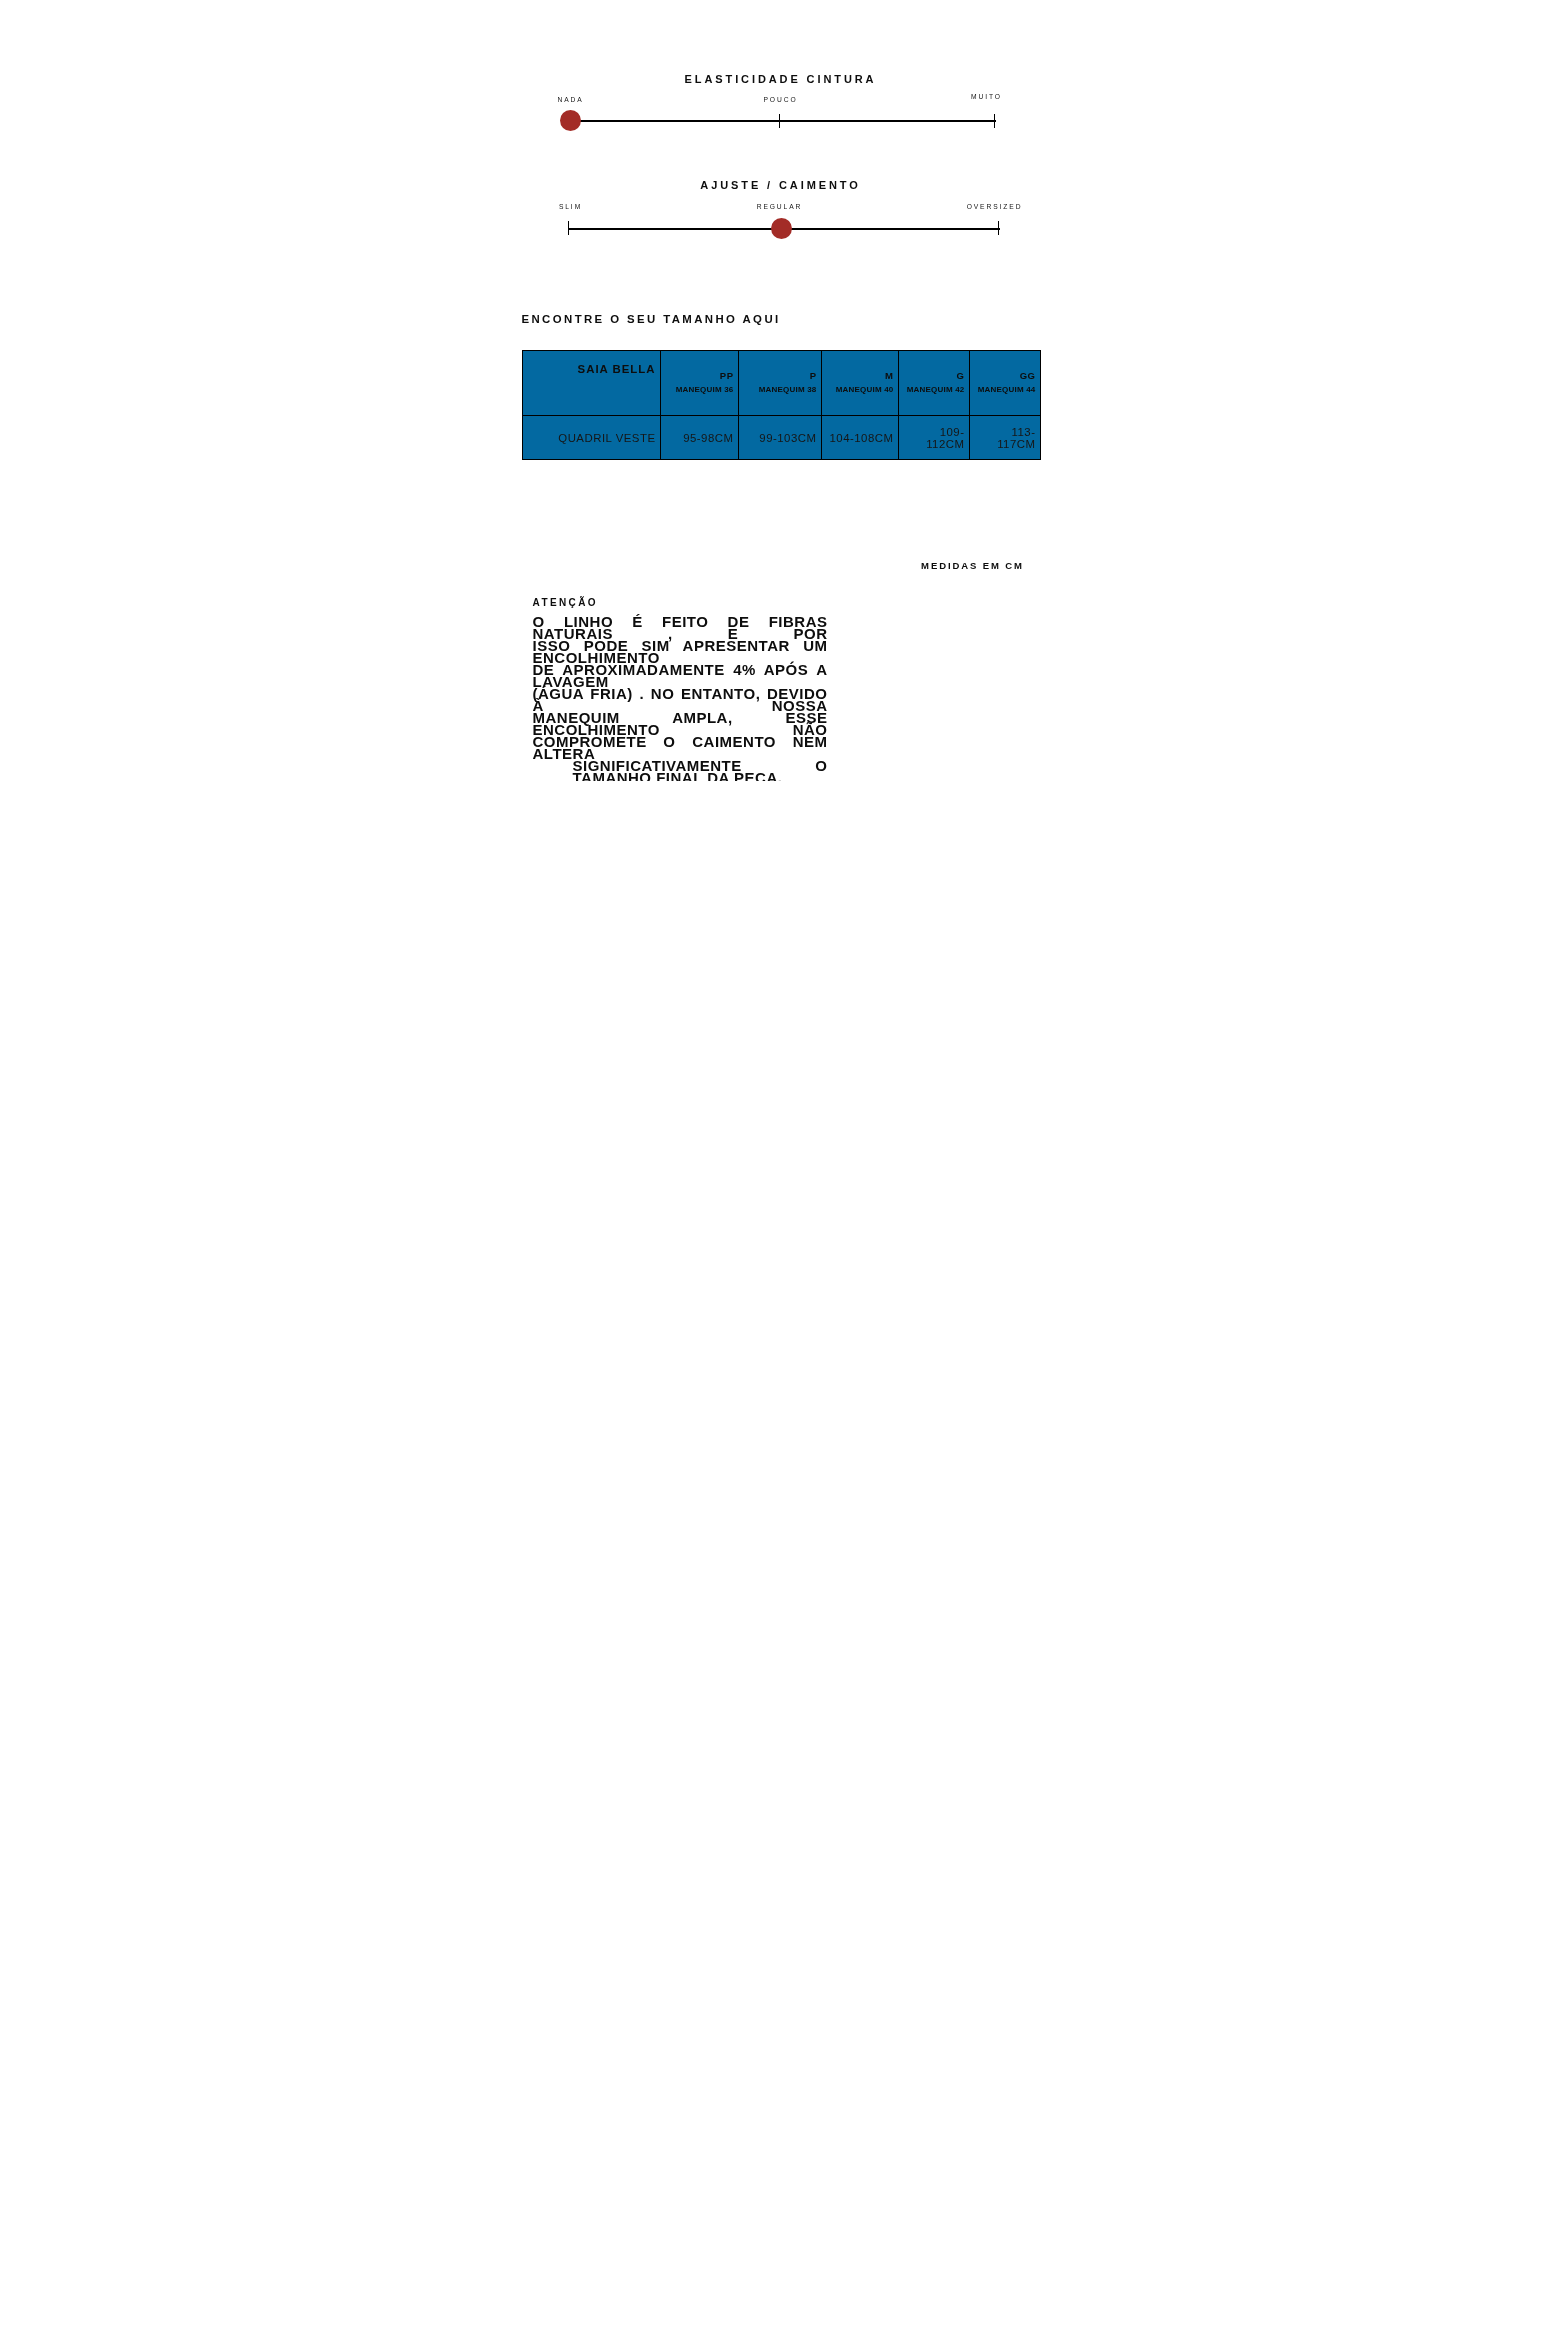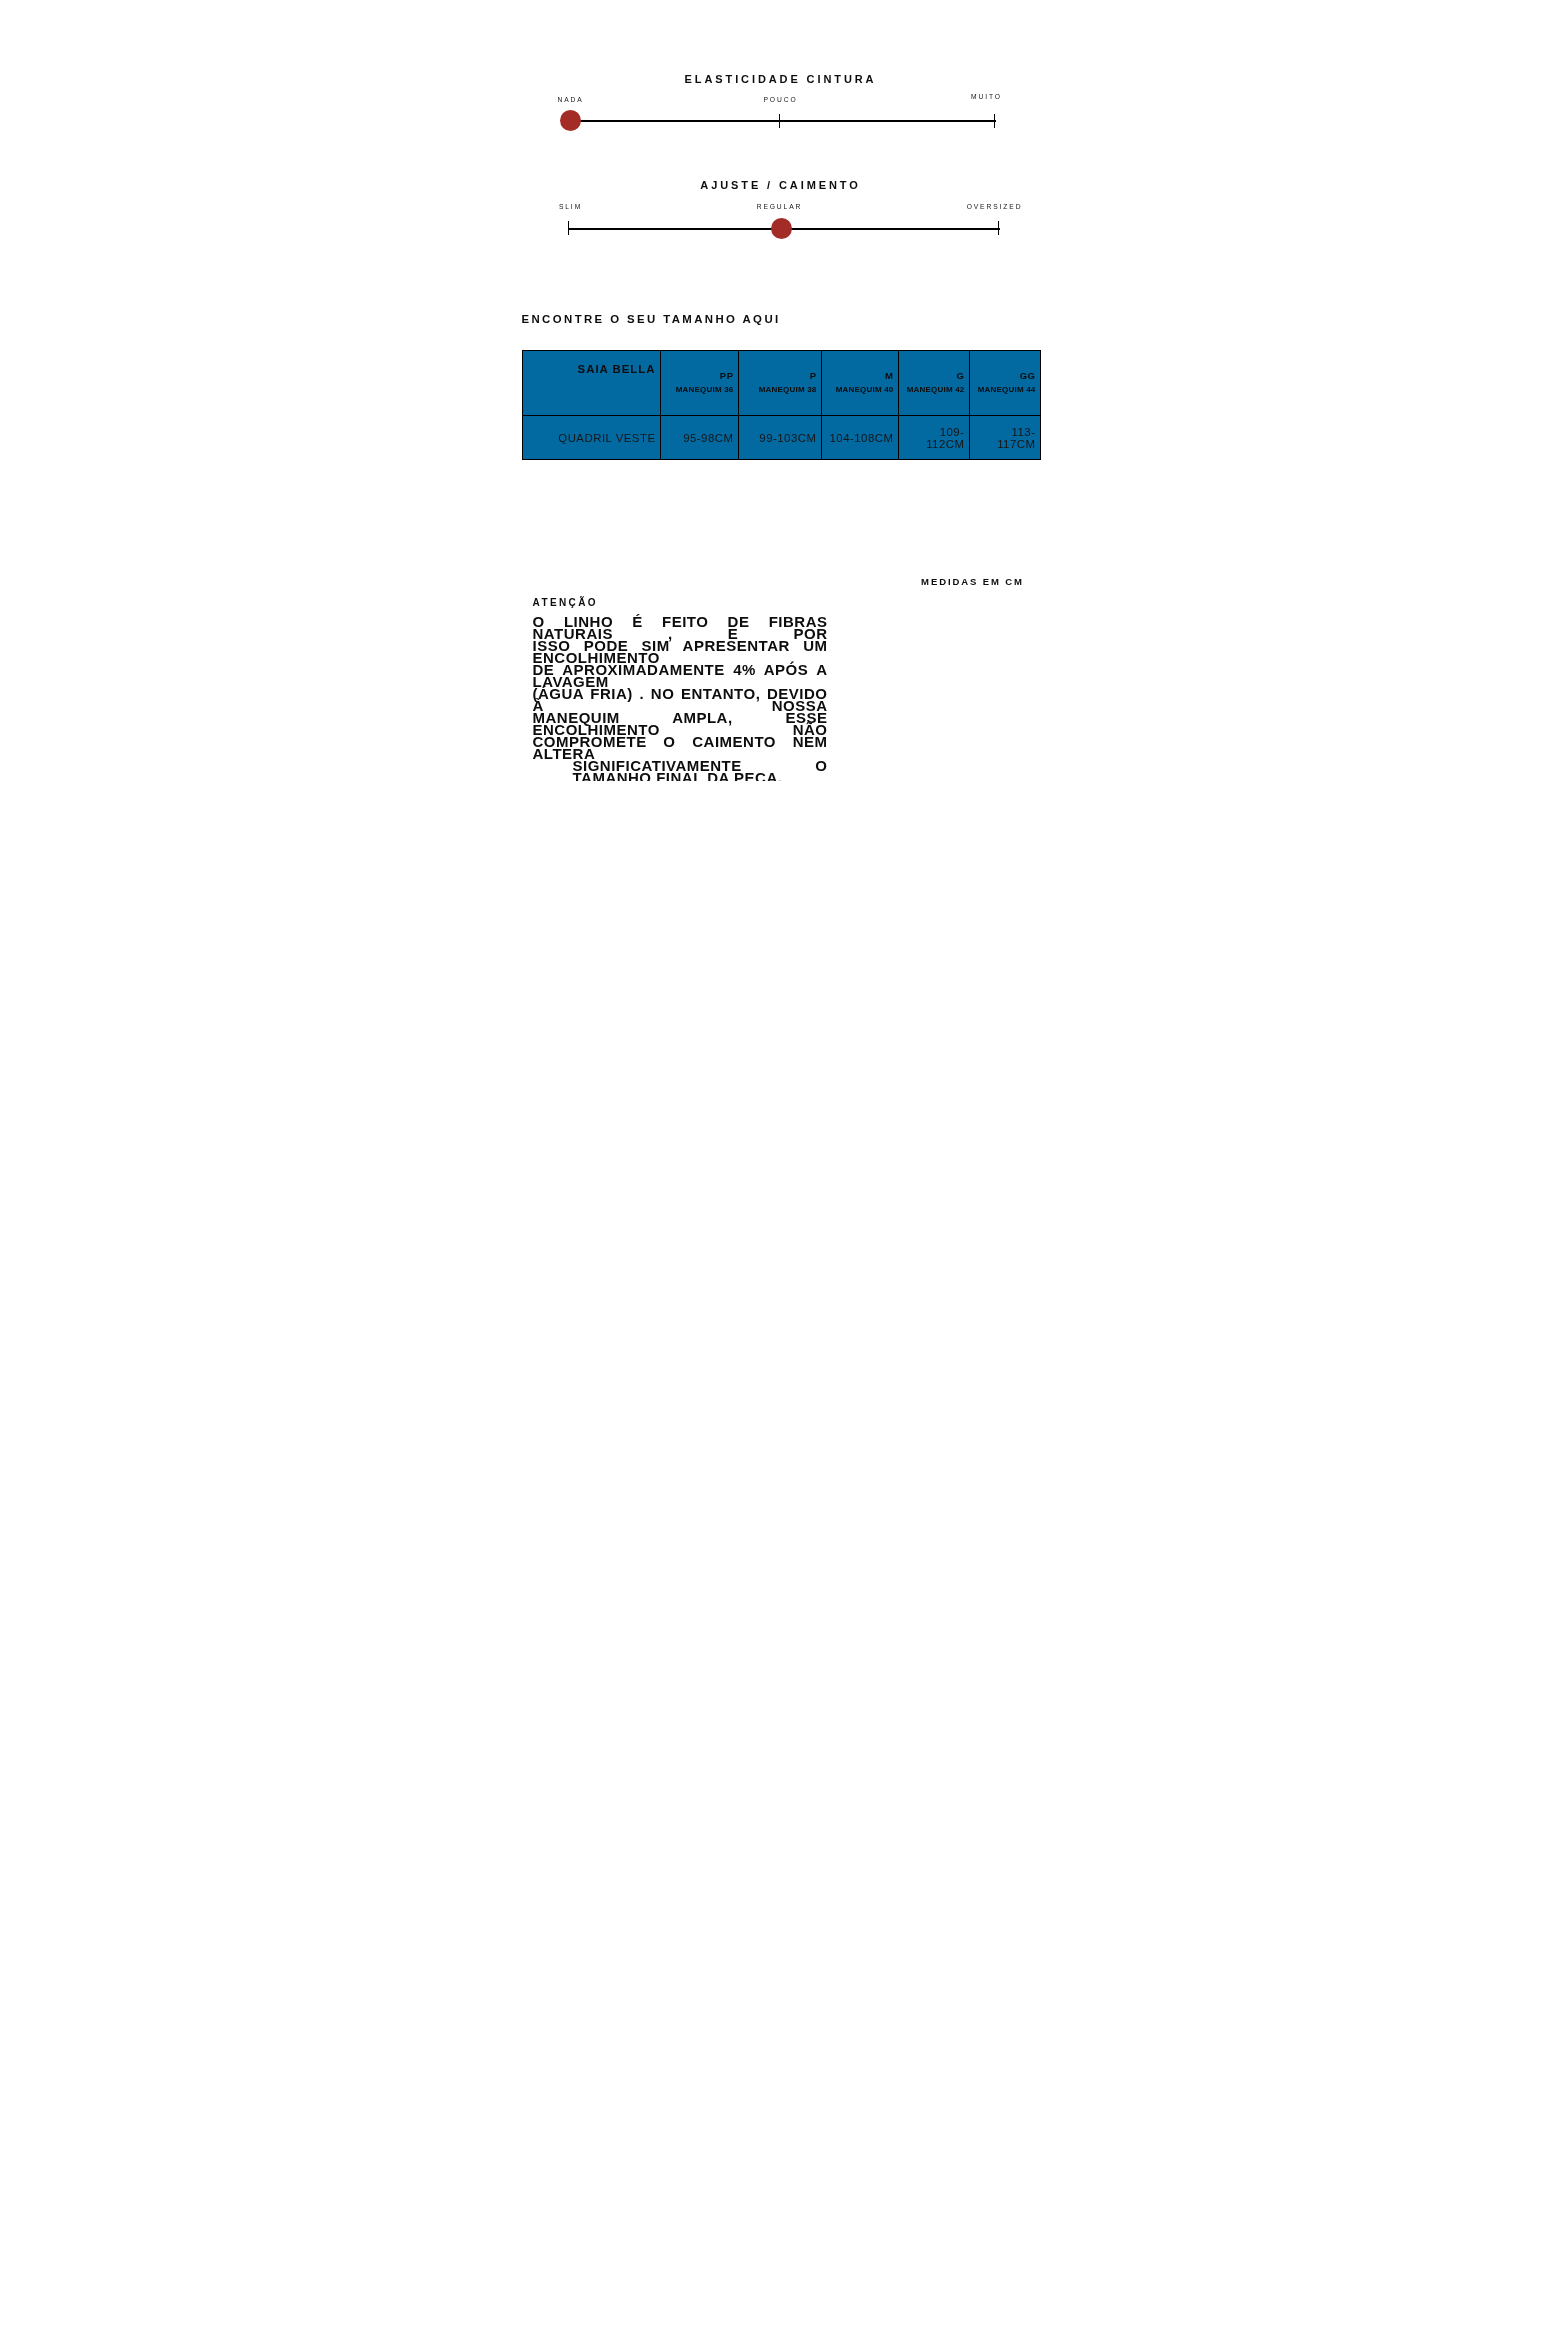--- a/index.html
+++ b/index.html
@@ -123,21 +123,20 @@
   
   .units-note {
     position: absolute;
     right: 16.6px;
     top: 560px;
     font-size: 9.5px;
     font-weight: 700;
     letter-spacing: 1.9px;
     color: #0d0d0d;
     white-space: nowrap;
-    margin-top: 16px;
   }
   .attn-heading {
     position: absolute;
     left: 12px;
     top: 597px;
     font-size: 10px;
     font-weight: 700;
     letter-spacing: 2.4px;
     color: #0d0d0d;
     text-align: right;

